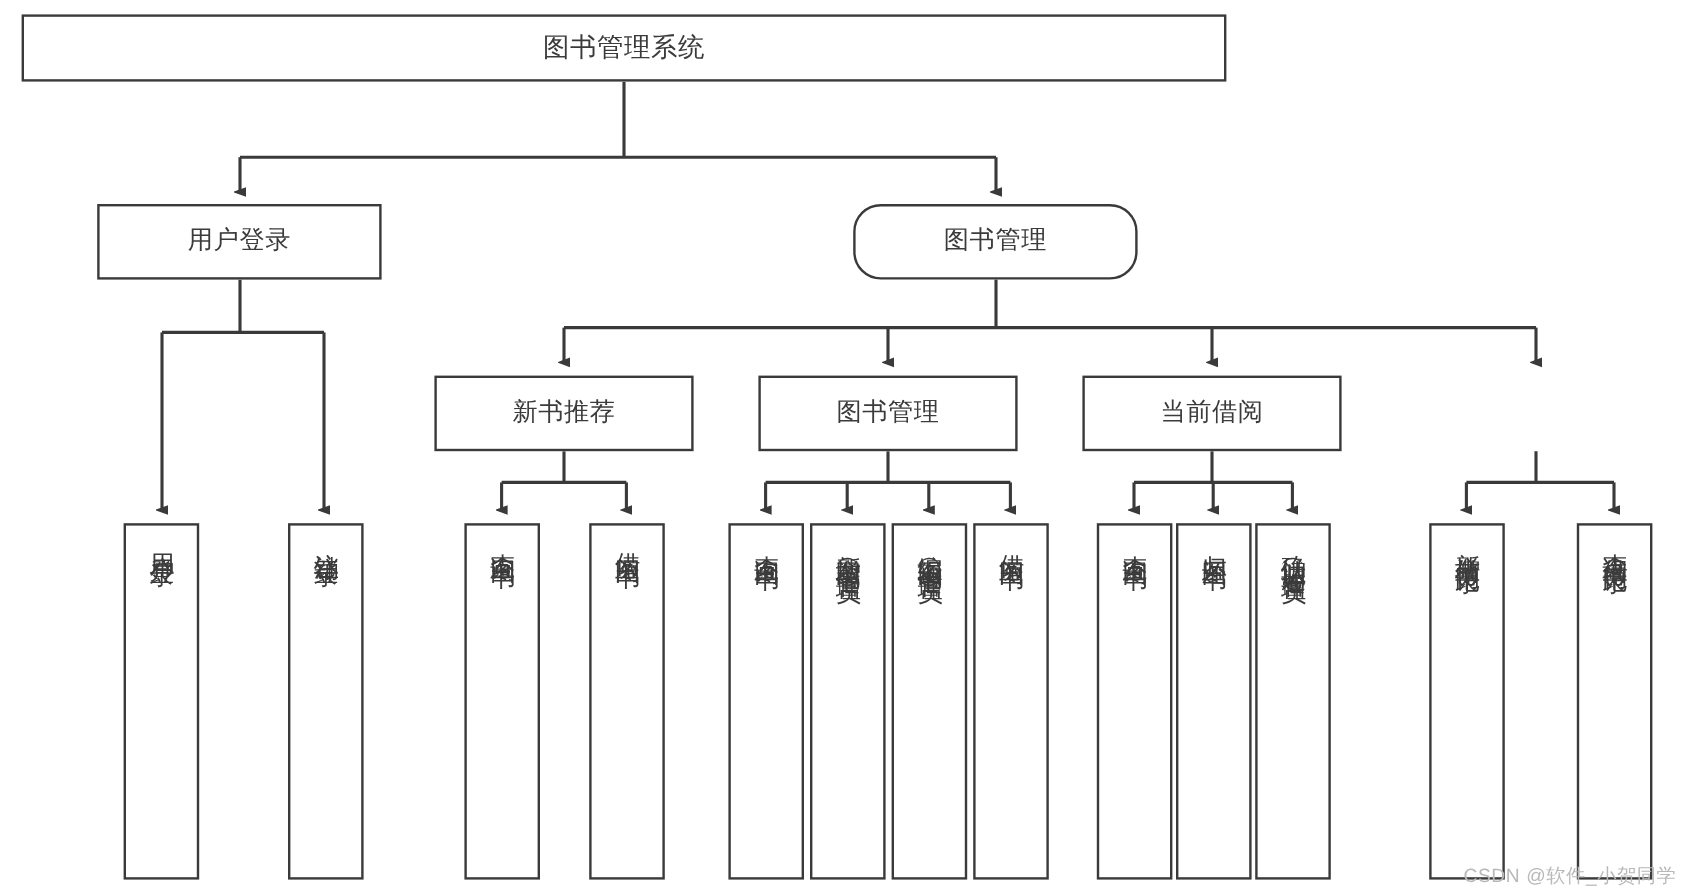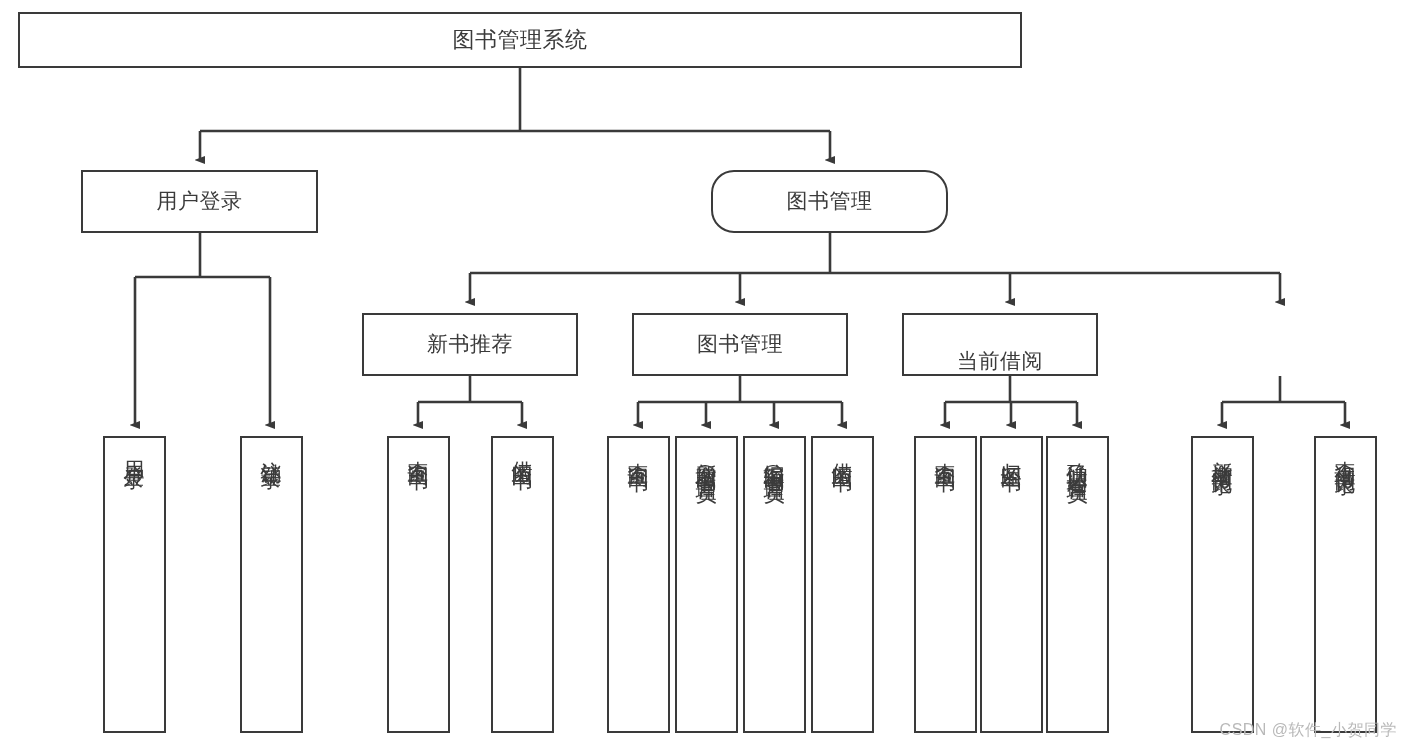--- a/index.html
+++ b/index.html
@@ -144,21 +144,21 @@
   <div class="node horiz" style="left:711px; top:170px; width:237px; height:63px;border-radius:23px;">
     <span class="label">图书管理</span>
   </div>
 
   <div class="node horiz" style="left:362px; top:313px; width:216px; height:63px;">
     <span class="label">新书推荐</span>
   </div>
   <div class="node horiz" style="left:632px; top:313px; width:216px; height:63px;">
     <span class="label">图书管理</span>
   </div>
-  <div class="node horiz" style="left:902px; top:313px; width:196px; height:63px;align-items:flex-end;">
+  <div class="node horiz" style="left:902px; top:313px; width:216px; height:63px;">
     <span class="label">当前借阅</span>
   </div>
 
   <div class="node vert" style="left:103px; top:436px; width:63px; height:297px;">
     <span class="label">用户登录</span>
   </div>
   <div class="node vert" style="left:240px; top:436px; width:63px; height:297px;">
     <span class="label">注销登录</span>
   </div>
 

